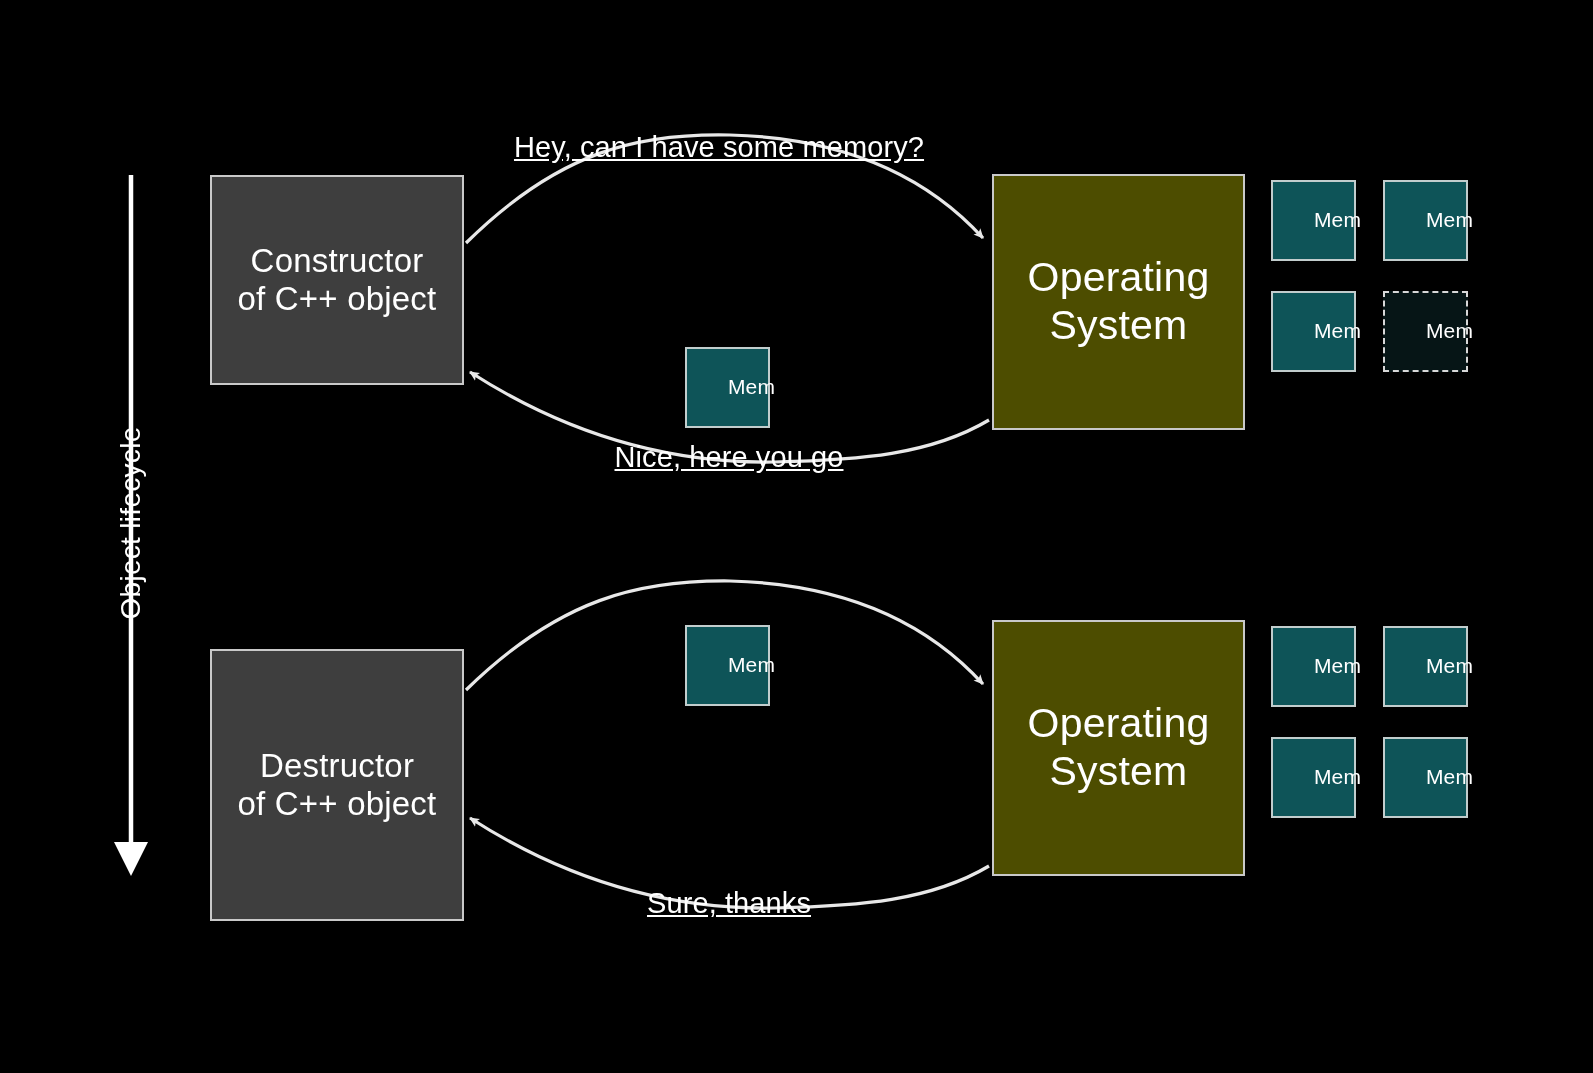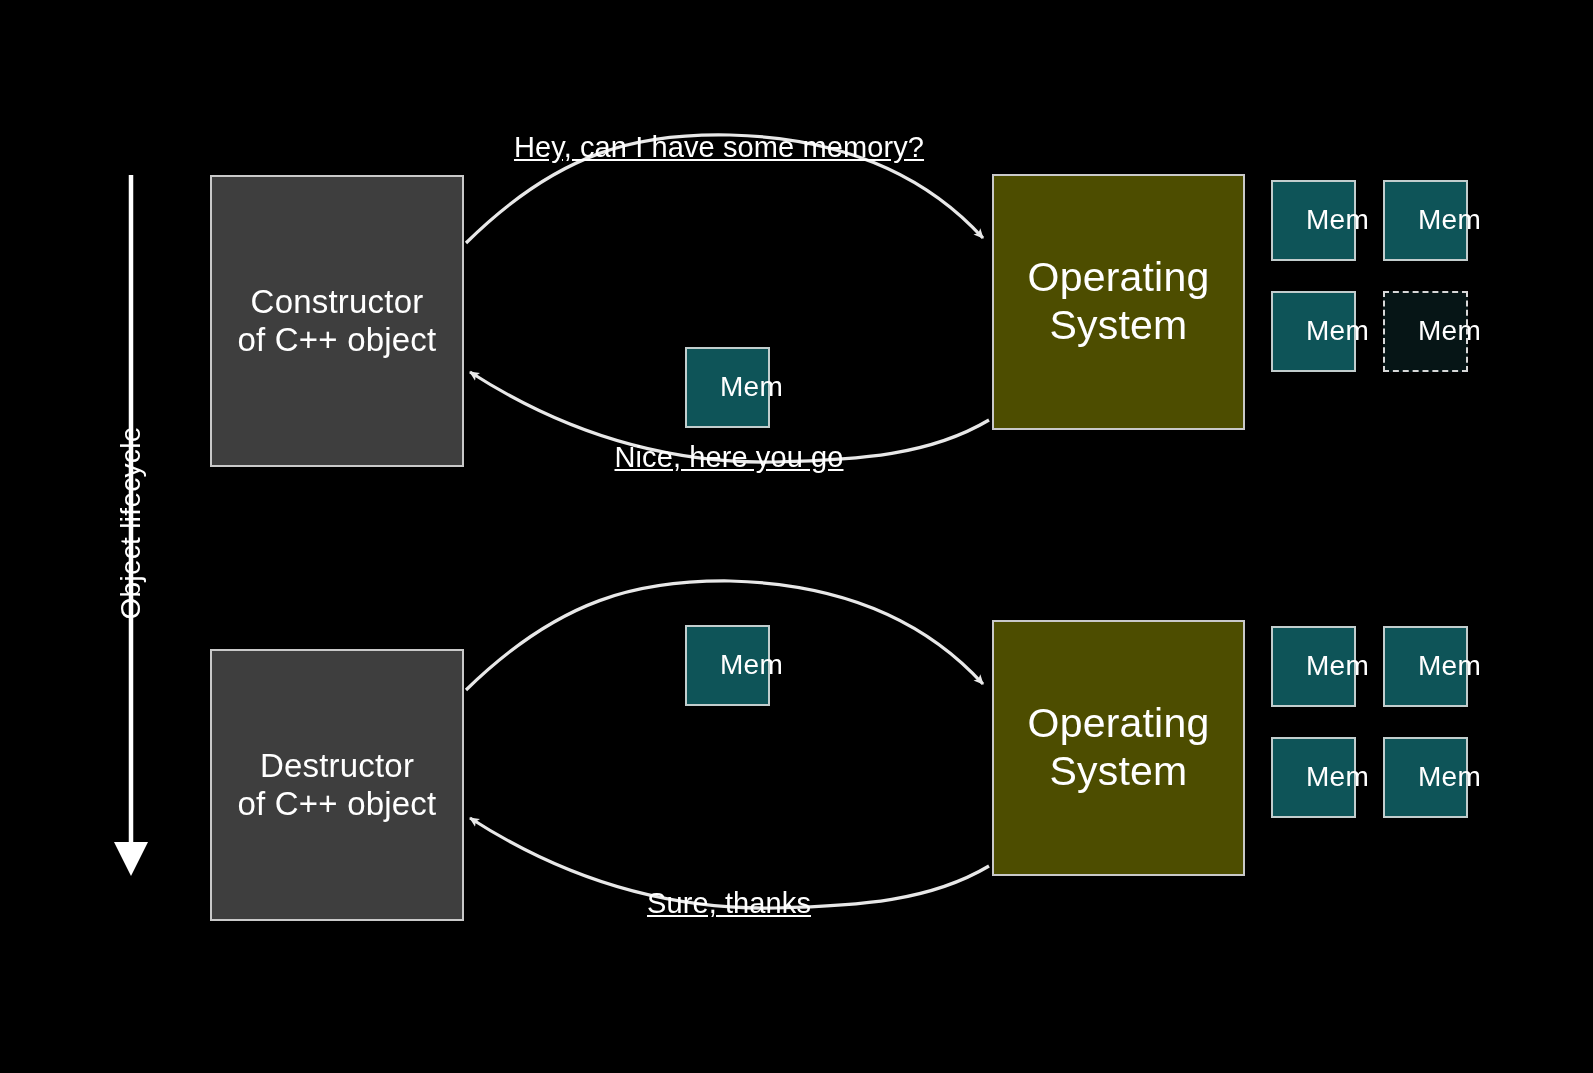--- a/index.html
+++ b/index.html
@@ -48,21 +48,21 @@
   }
   .node.os {
     background: #4d4d00;
     border: 2px solid #c9c9c9;
     font-size: 41px;
     letter-spacing: .2px;
   }
   .node.mem {
     background: #0e5458;
     border: 2px solid #c2cdcd;
-    font-size: 28px;
+    font-size: 21px;
     letter-spacing: .2px;
     padding-left: 48px;
   }
   .node.mem.freed {
     background: #061516;
     border: 2px dashed #d8d8d8;
   }
 
   
   .caption {
@@ -116,21 +116,21 @@
 
     <path d="M 989,866 C 930,901 860,906 775,908 C 660,910 560,876 470,818" fill="none" stroke="#e8e8e8" stroke-width="3.2" marker-end="url(#arrowhead)"></path>
   </svg>
 
   <svg id="lifecycle-axis" viewBox="0 0 1593 1073">
     <line x1="131" y1="175" x2="131" y2="846" stroke="#ffffff" stroke-width="4.5"></line>
     <path d="M 114,842 L 131,876 L 148,842 Z" fill="#ffffff"></path>
   </svg>
   <div id="lifecycle-label">Object lifecycle</div>
 
-  <div class="node actor" style="left:210px; top:175px; width:254px; height:292px;">Constructor
+  <div class="node actor" style="left:210px; top:175px; width:254px; height:210px;">Constructor
 of C++ object</div>
 
   <div class="caption" style="left:719px; top:131px;">Hey, can I have some memory?</div>
 
   <div class="node mem" style="left:685px; top:347px; width:85px; height:81px;">Mem</div>
 
   <div class="caption" style="left:729px; top:441px;">Nice, here you go</div>
 
   <div class="node os" style="left:992px; top:174px; width:253px; height:256px;">Operating
 System</div>

